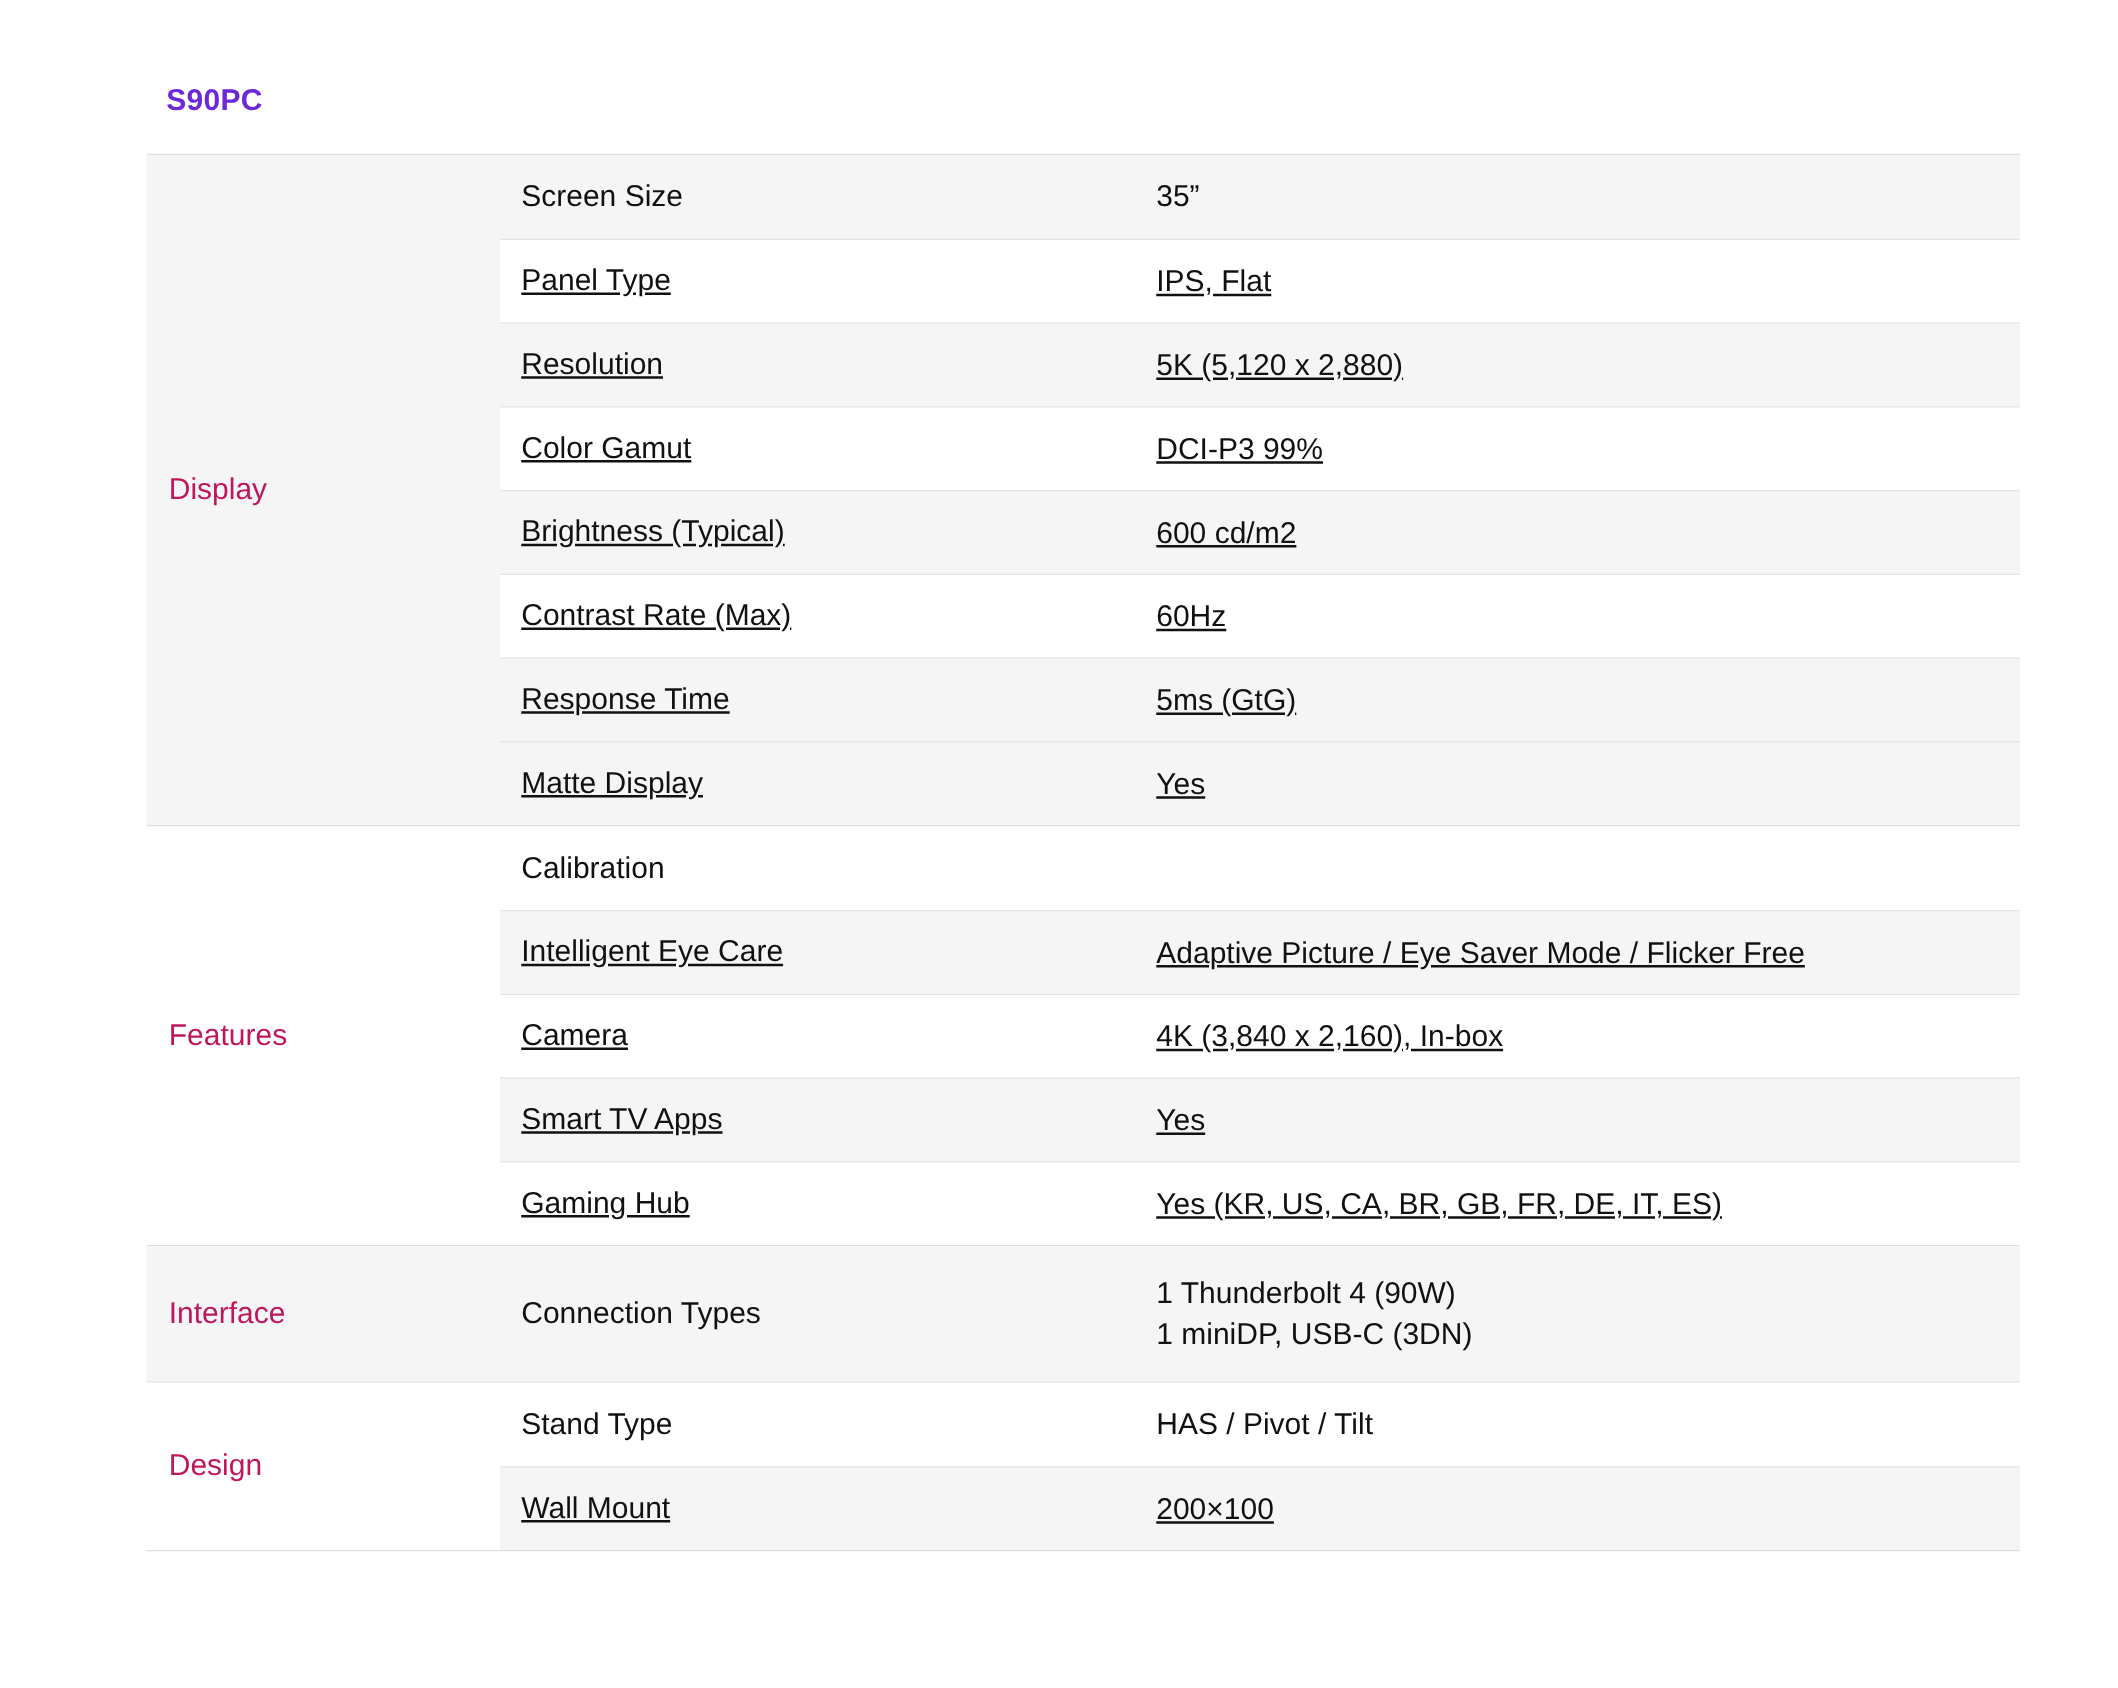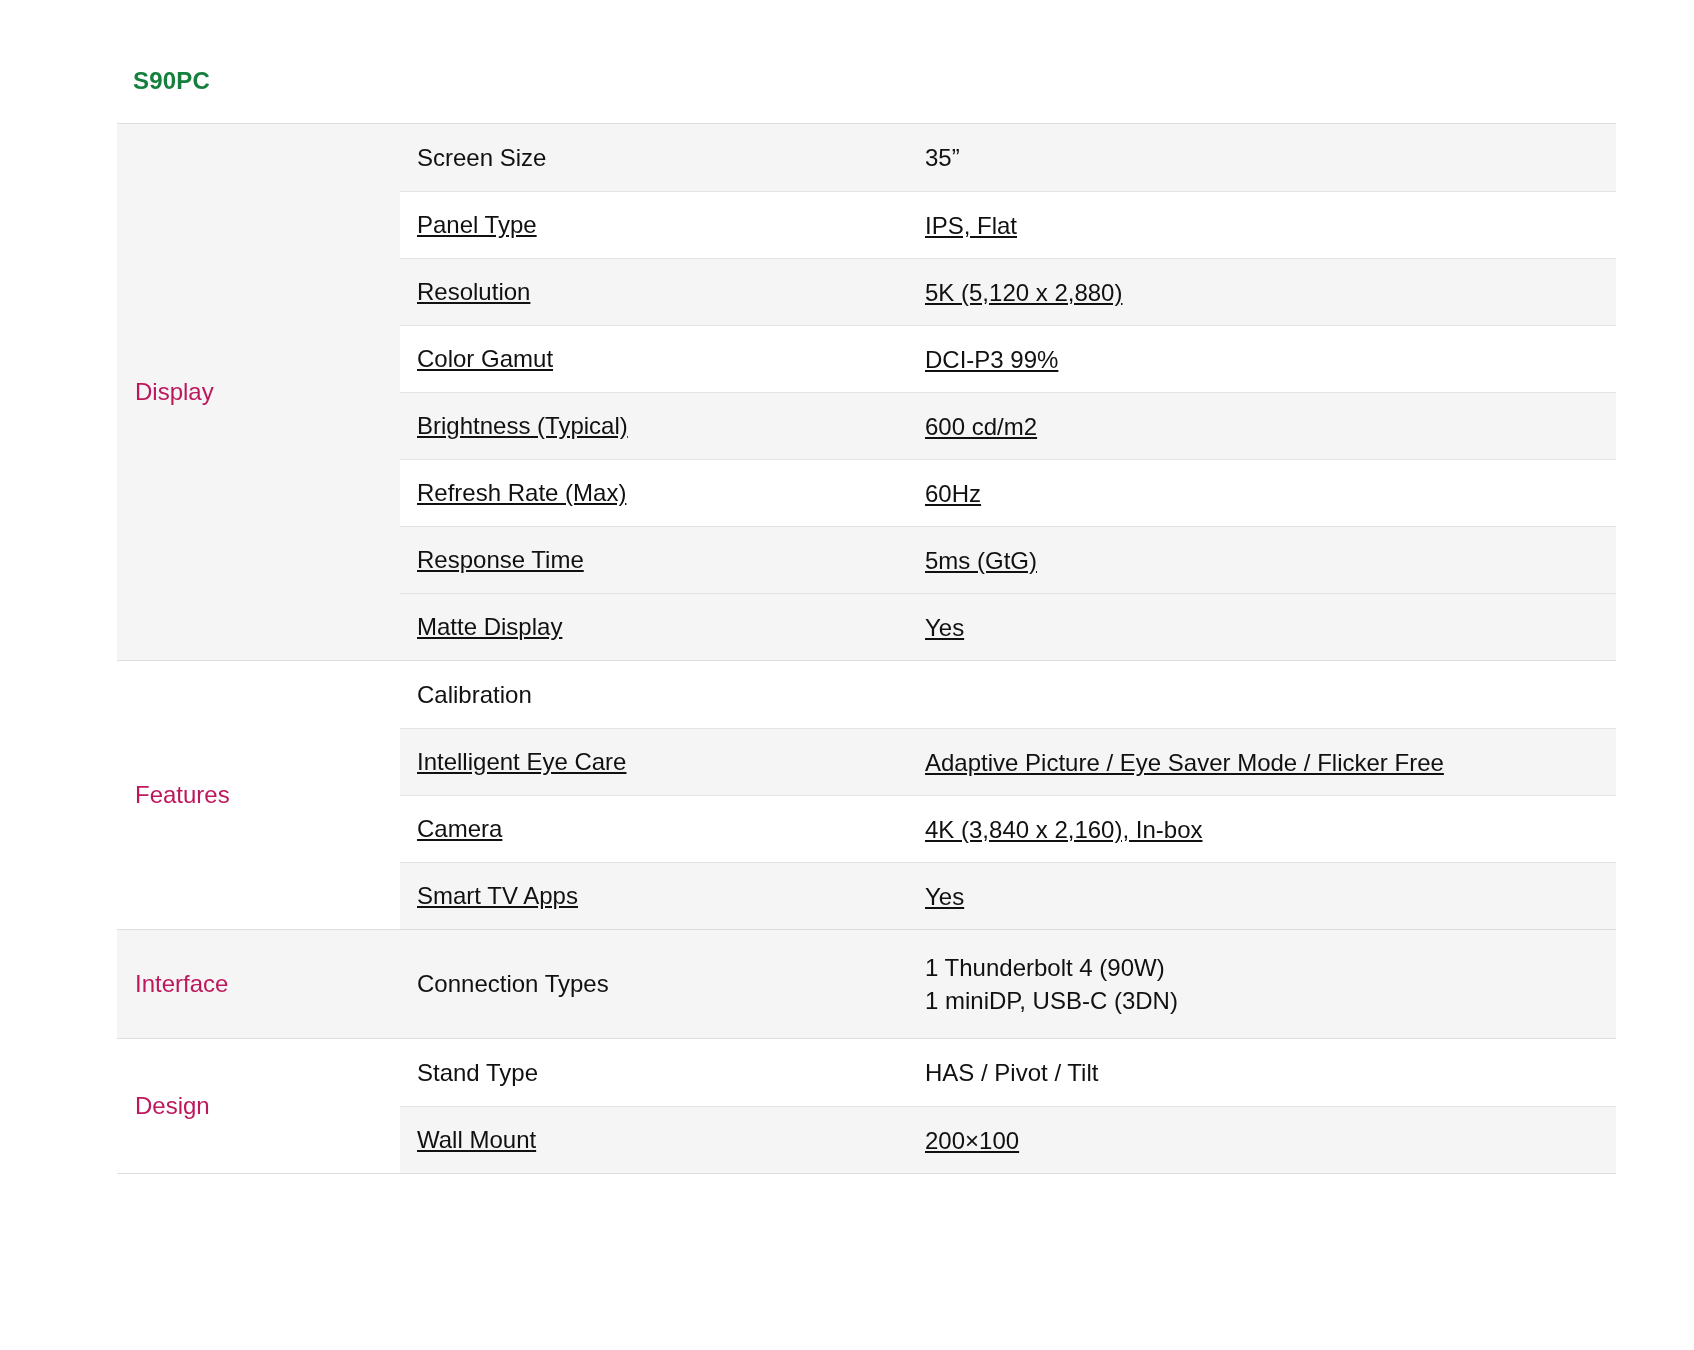--- a/index.html
+++ b/index.html
@@ -11,21 +11,21 @@
     overflow:hidden;
   }
   .page { padding:68px 0 0 117px; }
 
   .page-title {
     margin-left:16px;
     font-size:24px;
     font-weight:700;
     line-height:26px;
     letter-spacing:0.2px;
-    color:#15803d;
+    color:#6d28d9;
   }
 
   .spec-table {
     width:1499px;
     margin-top:29px;
     border-bottom:1px solid var(--divider, #dedede);
   }
   .section {
     display:flex;
     border-top:1px solid var(--divider, #dedede);
@@ -86,21 +86,21 @@
         </div>
         <div class="row">
           <div class="label-cell">Color Gamut</div>
           <div class="value-cell">DCI-P3 99%</div>
         </div>
         <div class="row g">
           <div class="label-cell">Brightness (Typical)</div>
           <div class="value-cell">600 cd/m2</div>
         </div>
         <div class="row">
-          <div class="label-cell">Refresh Rate (Max)</div>
+          <div class="label-cell">Contrast Rate (Max)</div>
           <div class="value-cell">60Hz</div>
         </div>
         <div class="row g">
           <div class="label-cell">Response Time</div>
           <div class="value-cell">5ms (GtG)</div>
         </div>
         <div class="row g">
           <div class="label-cell">Matte Display</div>
           <div class="value-cell">Yes</div>
         </div>
@@ -117,20 +117,24 @@
           <div class="label-cell">Intelligent Eye Care</div>
           <div class="value-cell">Adaptive Picture / Eye Saver Mode / Flicker Free</div>
         </div>
         <div class="row">
           <div class="label-cell">Camera</div>
           <div class="value-cell">4K (3,840 x 2,160), In-box</div>
         </div>
         <div class="row g">
           <div class="label-cell">Smart TV Apps</div>
           <div class="value-cell">Yes</div>
+        </div>
+        <div class="row">
+          <div class="label-cell">Gaming Hub</div>
+          <div class="value-cell">Yes (KR, US, CA, BR, GB, FR, DE, IT, ES)</div>
         </div>
       </div>
     </div>
 
     <div class="section">
       <div class="cat-cell g">Interface</div>
       <div class="rows">
         <div class="row g tall">
           <div class="label-cell">Connection Types</div>
           <div class="value-cell">1 Thunderbolt 4 (90W)

